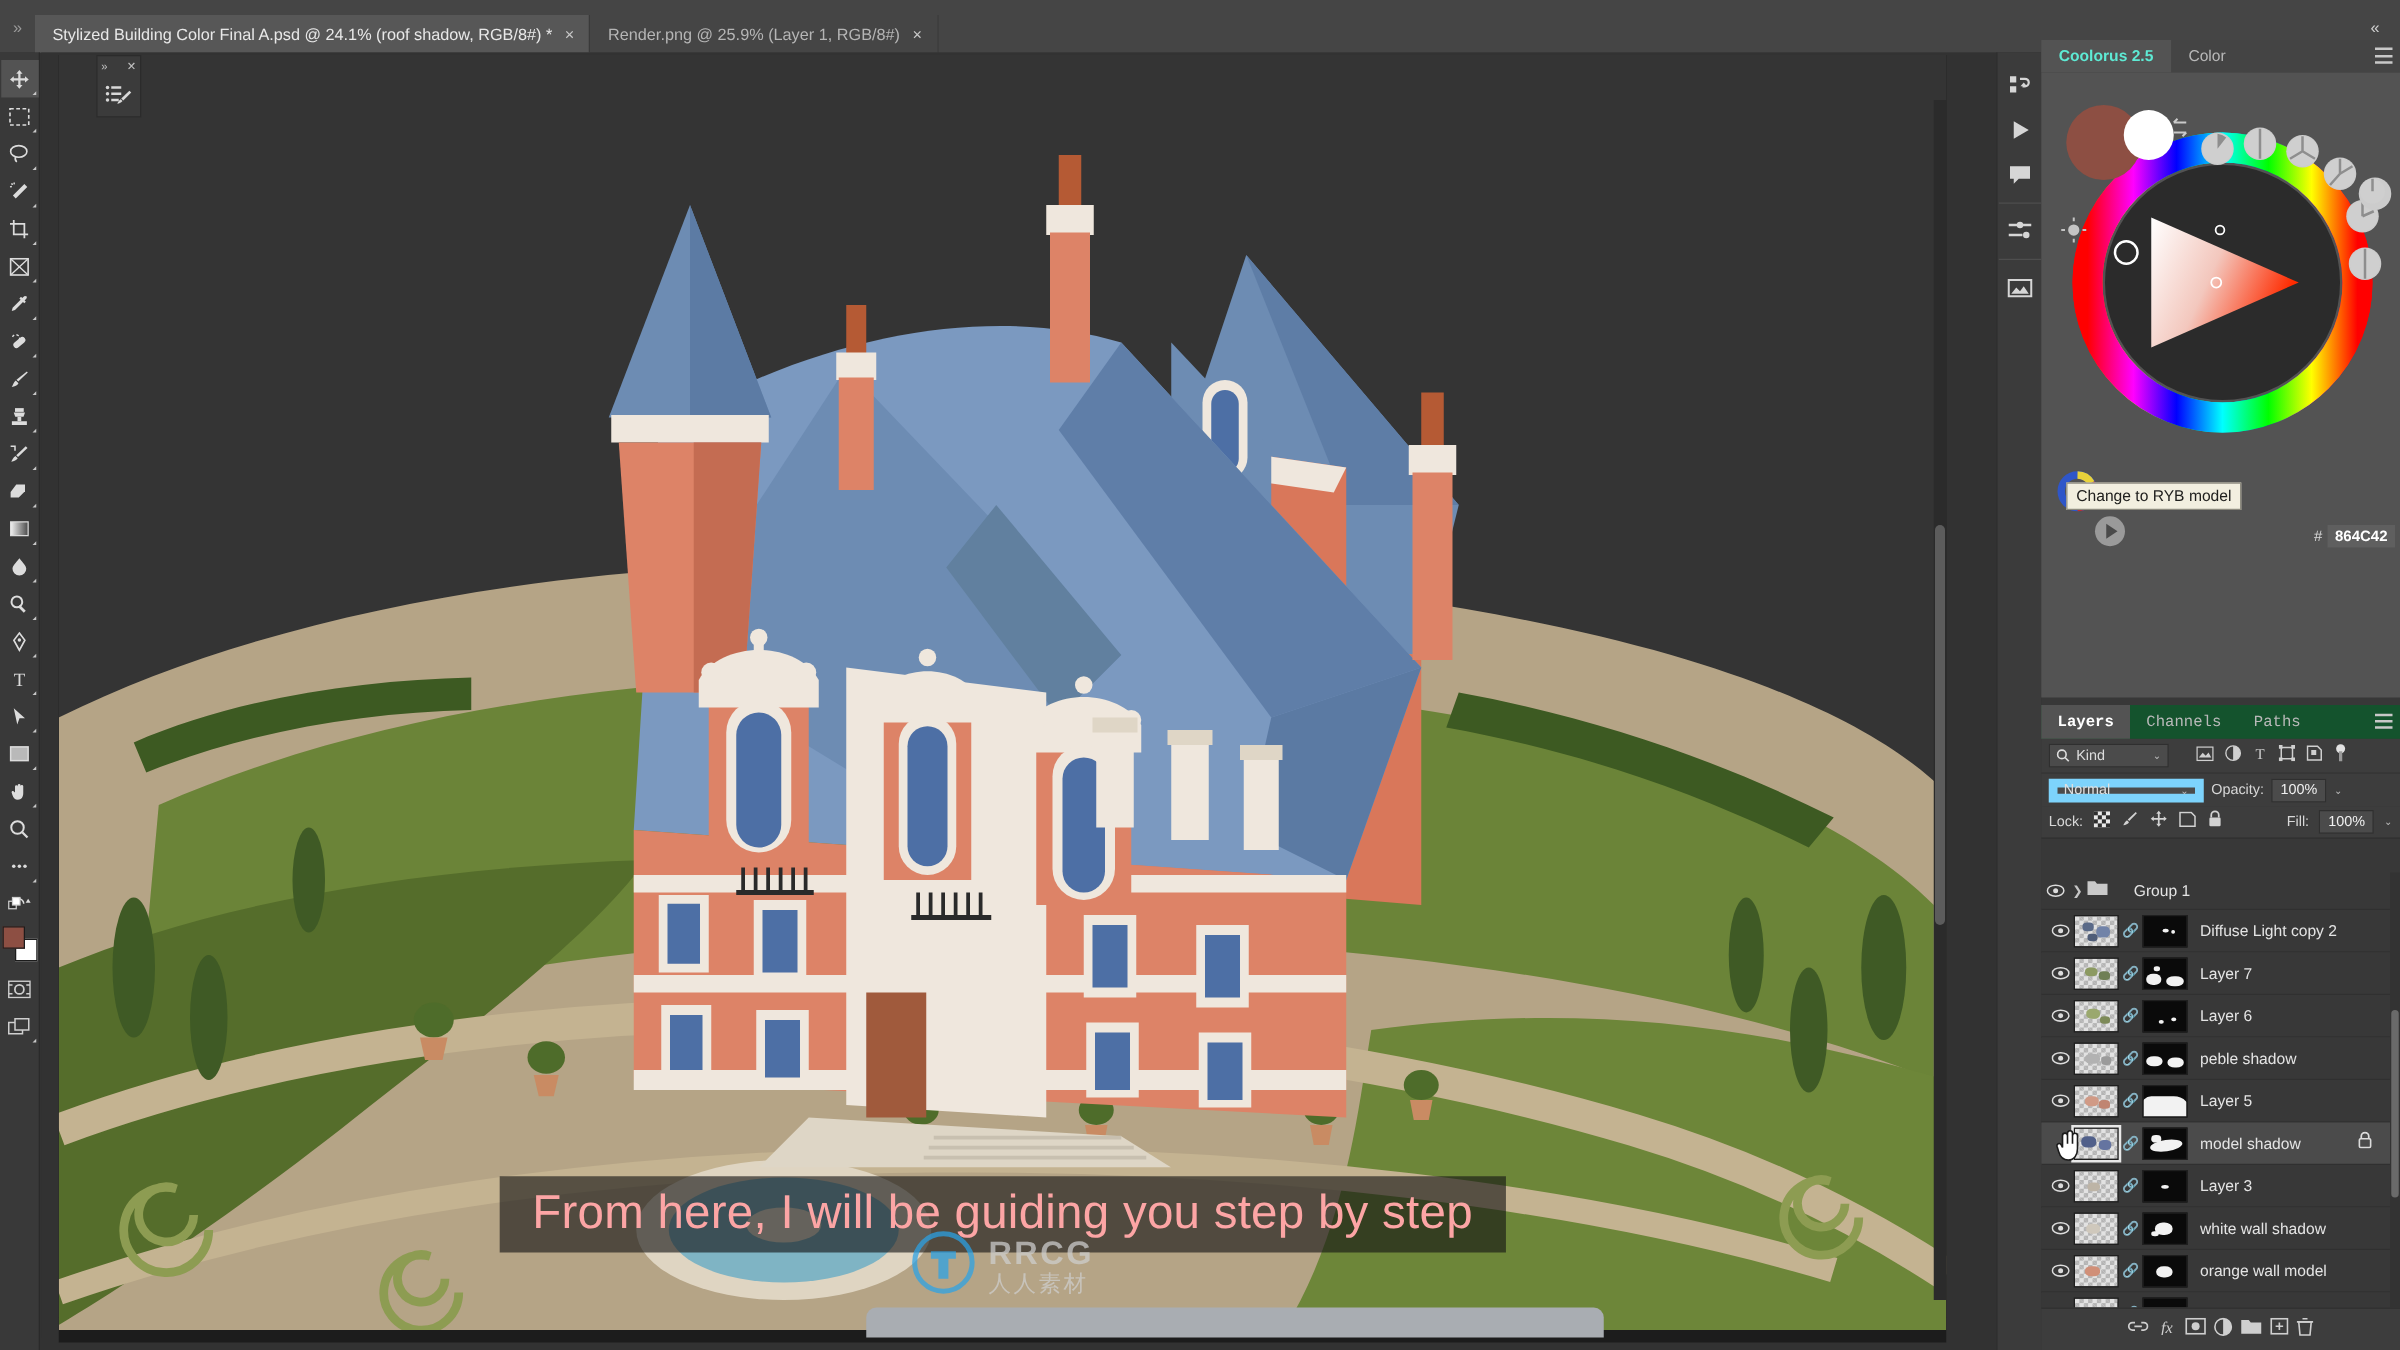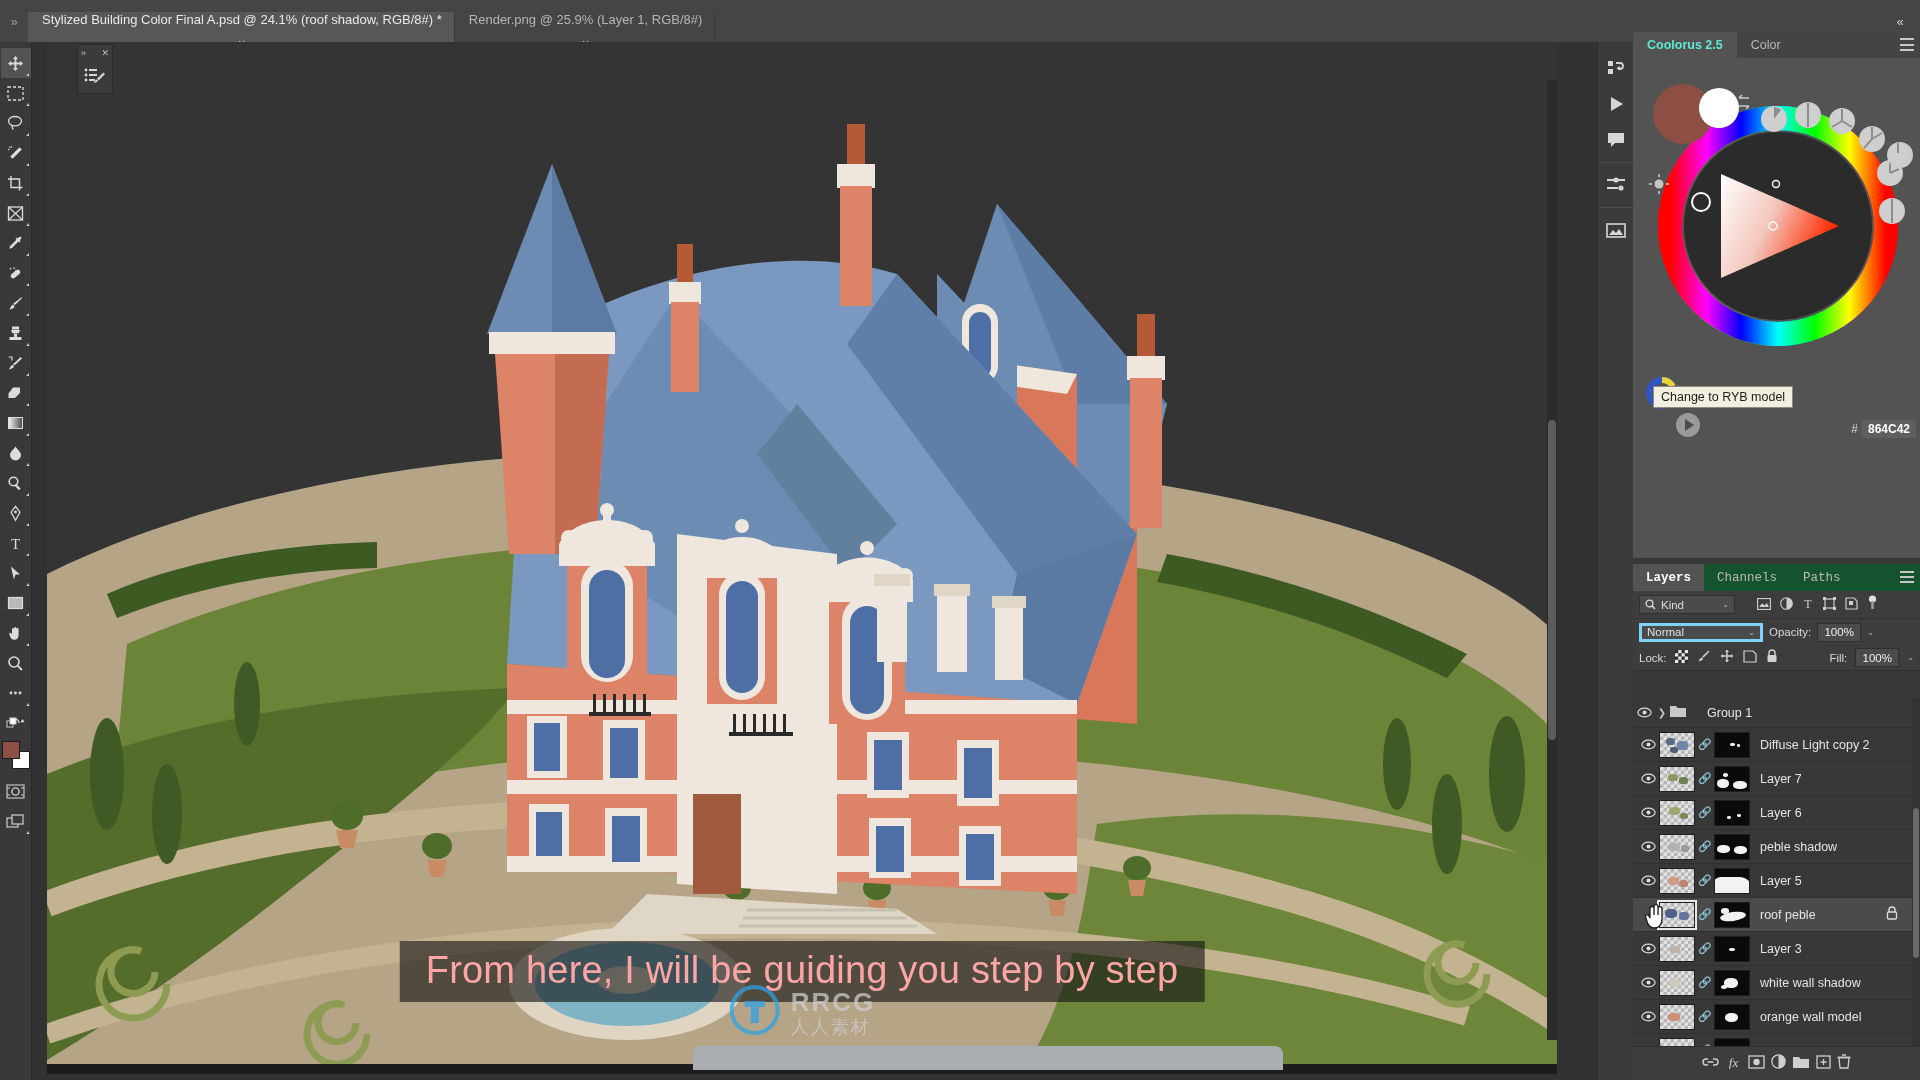--- a/index.html
+++ b/index.html
@@ -19,21 +19,20 @@
   }
   .tabbar-left-arrow {
     width: 28px; height: 42px; display: flex; align-items: center; justify-content: center;
     color: #9a9a9a; font-size: 13px;
   }
   .doc-tab {
     height: 30px; display: flex; align-items: center; gap: 10px;
     padding: 0 12px 0 14px; font-size: 13px;
     background: #575757; color: #e8e8e8; border-right: 1px solid #3a3a3a;
     white-space: nowrap;
-    flex-direction: column;
   }
   .doc-tab.inactive { background: #454545; color: #b5b5b5; }
   .doc-tab .tclose { font-size: 13px; color: #c9c9c9; line-height: 1; }
   .tabbar-spacer { flex: 1 1 auto; height: 30px; background: #454545; }
   .tabbar-right {
     position: absolute; right: 0; top: 0; height: 42px; width: 40px;
     display: flex; align-items: center; justify-content: center;
     color: #cfcfcf; font-size: 13px;
   }
 
@@ -205,21 +204,21 @@
     border: 1px solid #2f2f2f;
   }
   .kind-select .chev { margin-left: auto; font-size: 8px; color: #bdbdbd; }
   .filter-icons { display: flex; align-items: center; gap: 9px; color: #cfcfcf; }
 
   .blend-row {
     display: flex; align-items: center; height: 26px; padding: 0 6px; gap: 6px;
     background: #3d3d3d;
   }
   .blend-select {
-    background: #4b4b4b; border: 3px solid #7dd3fc; height: 19px; width: 124px;
+    background: #4b4b4b; border: 7px solid #7dd3fc; height: 19px; width: 124px;
     display: flex; align-items: center; padding: 0 5px; font-size: 11.5px; color: #e0e0e0;
   }
   .blend-select .chev { margin-left: auto; font-size: 8px; color: #bdbdbd; }
   .op-label { font-size: 11.5px; color: #d8d8d8; }
   .op-val {
     background: #4b4b4b; border: 1px solid #2f2f2f; height: 19px; min-width: 44px;
     display: flex; align-items: center; justify-content: center; font-size: 11.5px; color: #f0f0f0;
   }
   .mini-chev { font-size: 8px; color: #bdbdbd; }
 
@@ -1172,21 +1171,21 @@
           </span>
           <span class="thumb-img" style="outline:2px solid #e8e8e8;">
             <i class="speck" style="left:5px;top:6px;width:12px;height:9px;background:#51608a;"></i>
             <i class="speck" style="left:19px;top:9px;width:10px;height:8px;background:#6574a0;"></i>
           </span>
           <span class="link-ic">🔗</span>
           <span class="mask-img">
             <i class="blob" style="left:5px;top:9px;width:26px;height:9px;border-radius:50%;transform:rotate(-8deg);"></i>
             <i class="blob" style="left:6px;top:5px;width:8px;height:6px;"></i>
           </span>
-          <span class="layer-name">roof peble</span>
+          <span class="layer-name">model shadow</span>
           <span class="lock-badge">
             <svg width="12" height="14" viewBox="0 0 12 14">
                 <path d="M3 6 V4 a3 3 0 0 1 6 0 V6" fill="none" stroke="#dcdcdc" stroke-width="1.4"></path>
                 <rect x="1.5" y="6" width="9" height="7" rx="1" fill="none" stroke="#dcdcdc" stroke-width="1.3"></rect>
               </svg>
           </span>
         </div>
 
         <div class="layer-row">
           <span class="eye">

